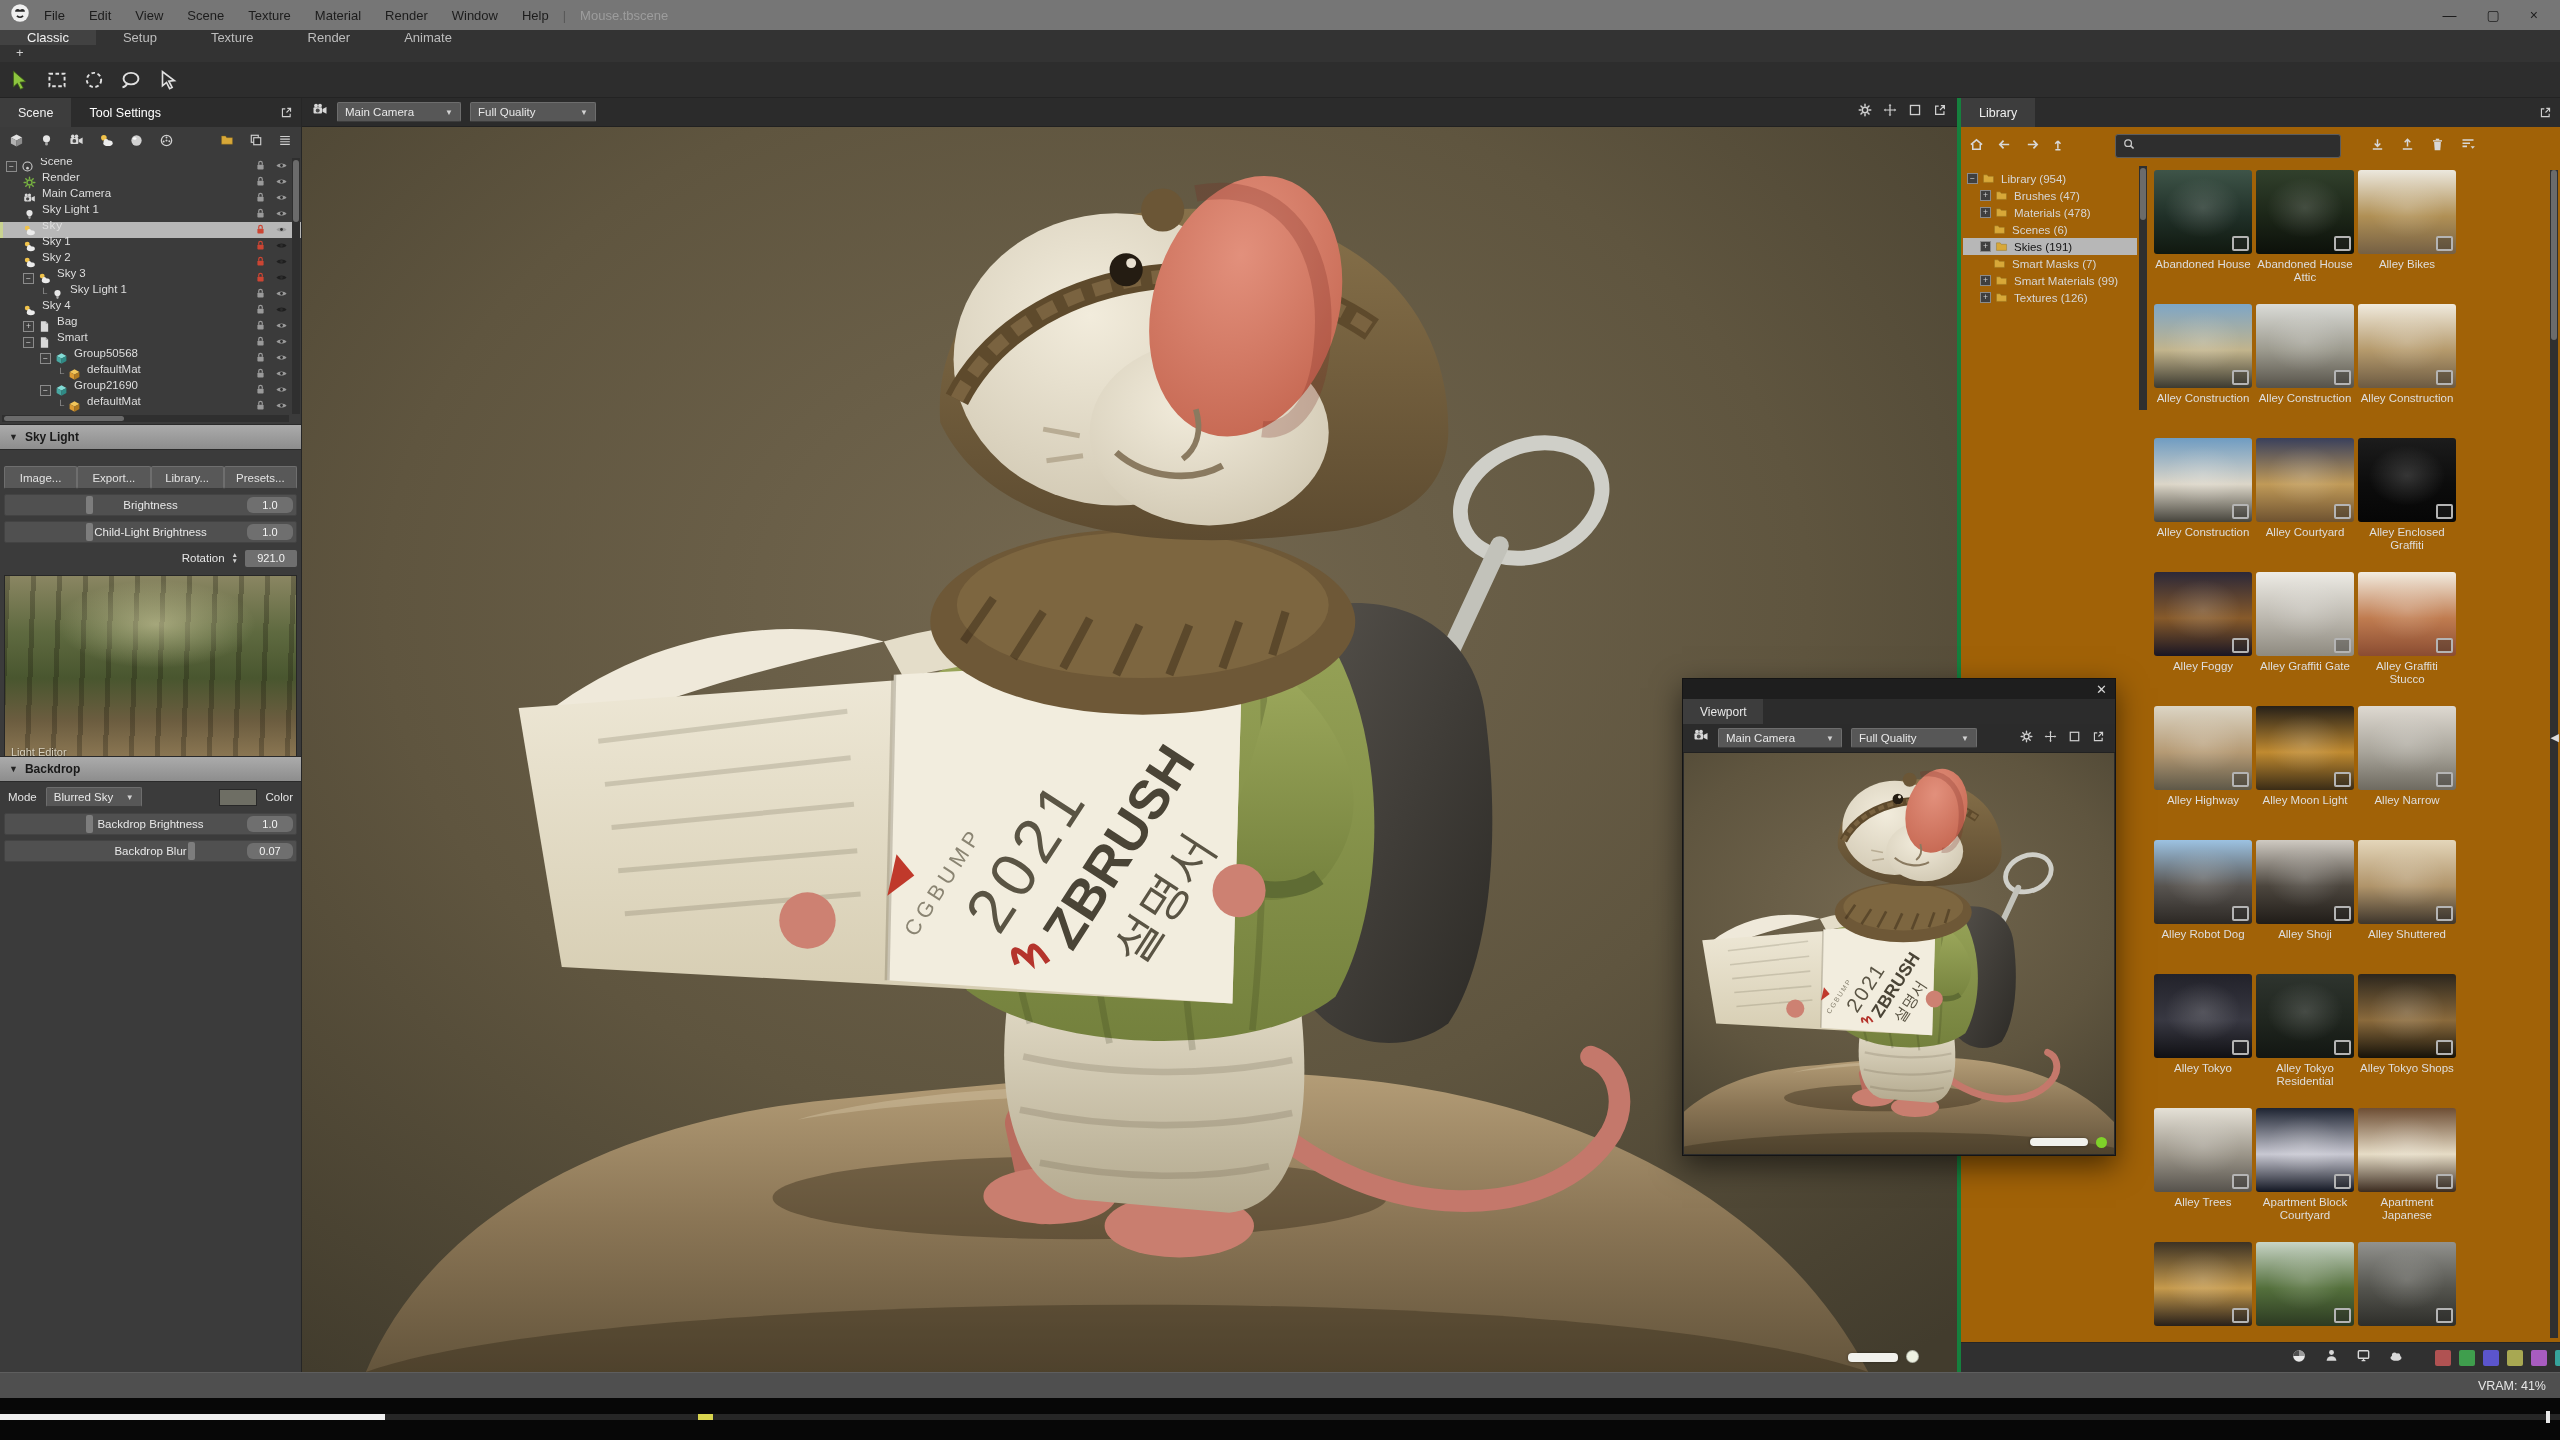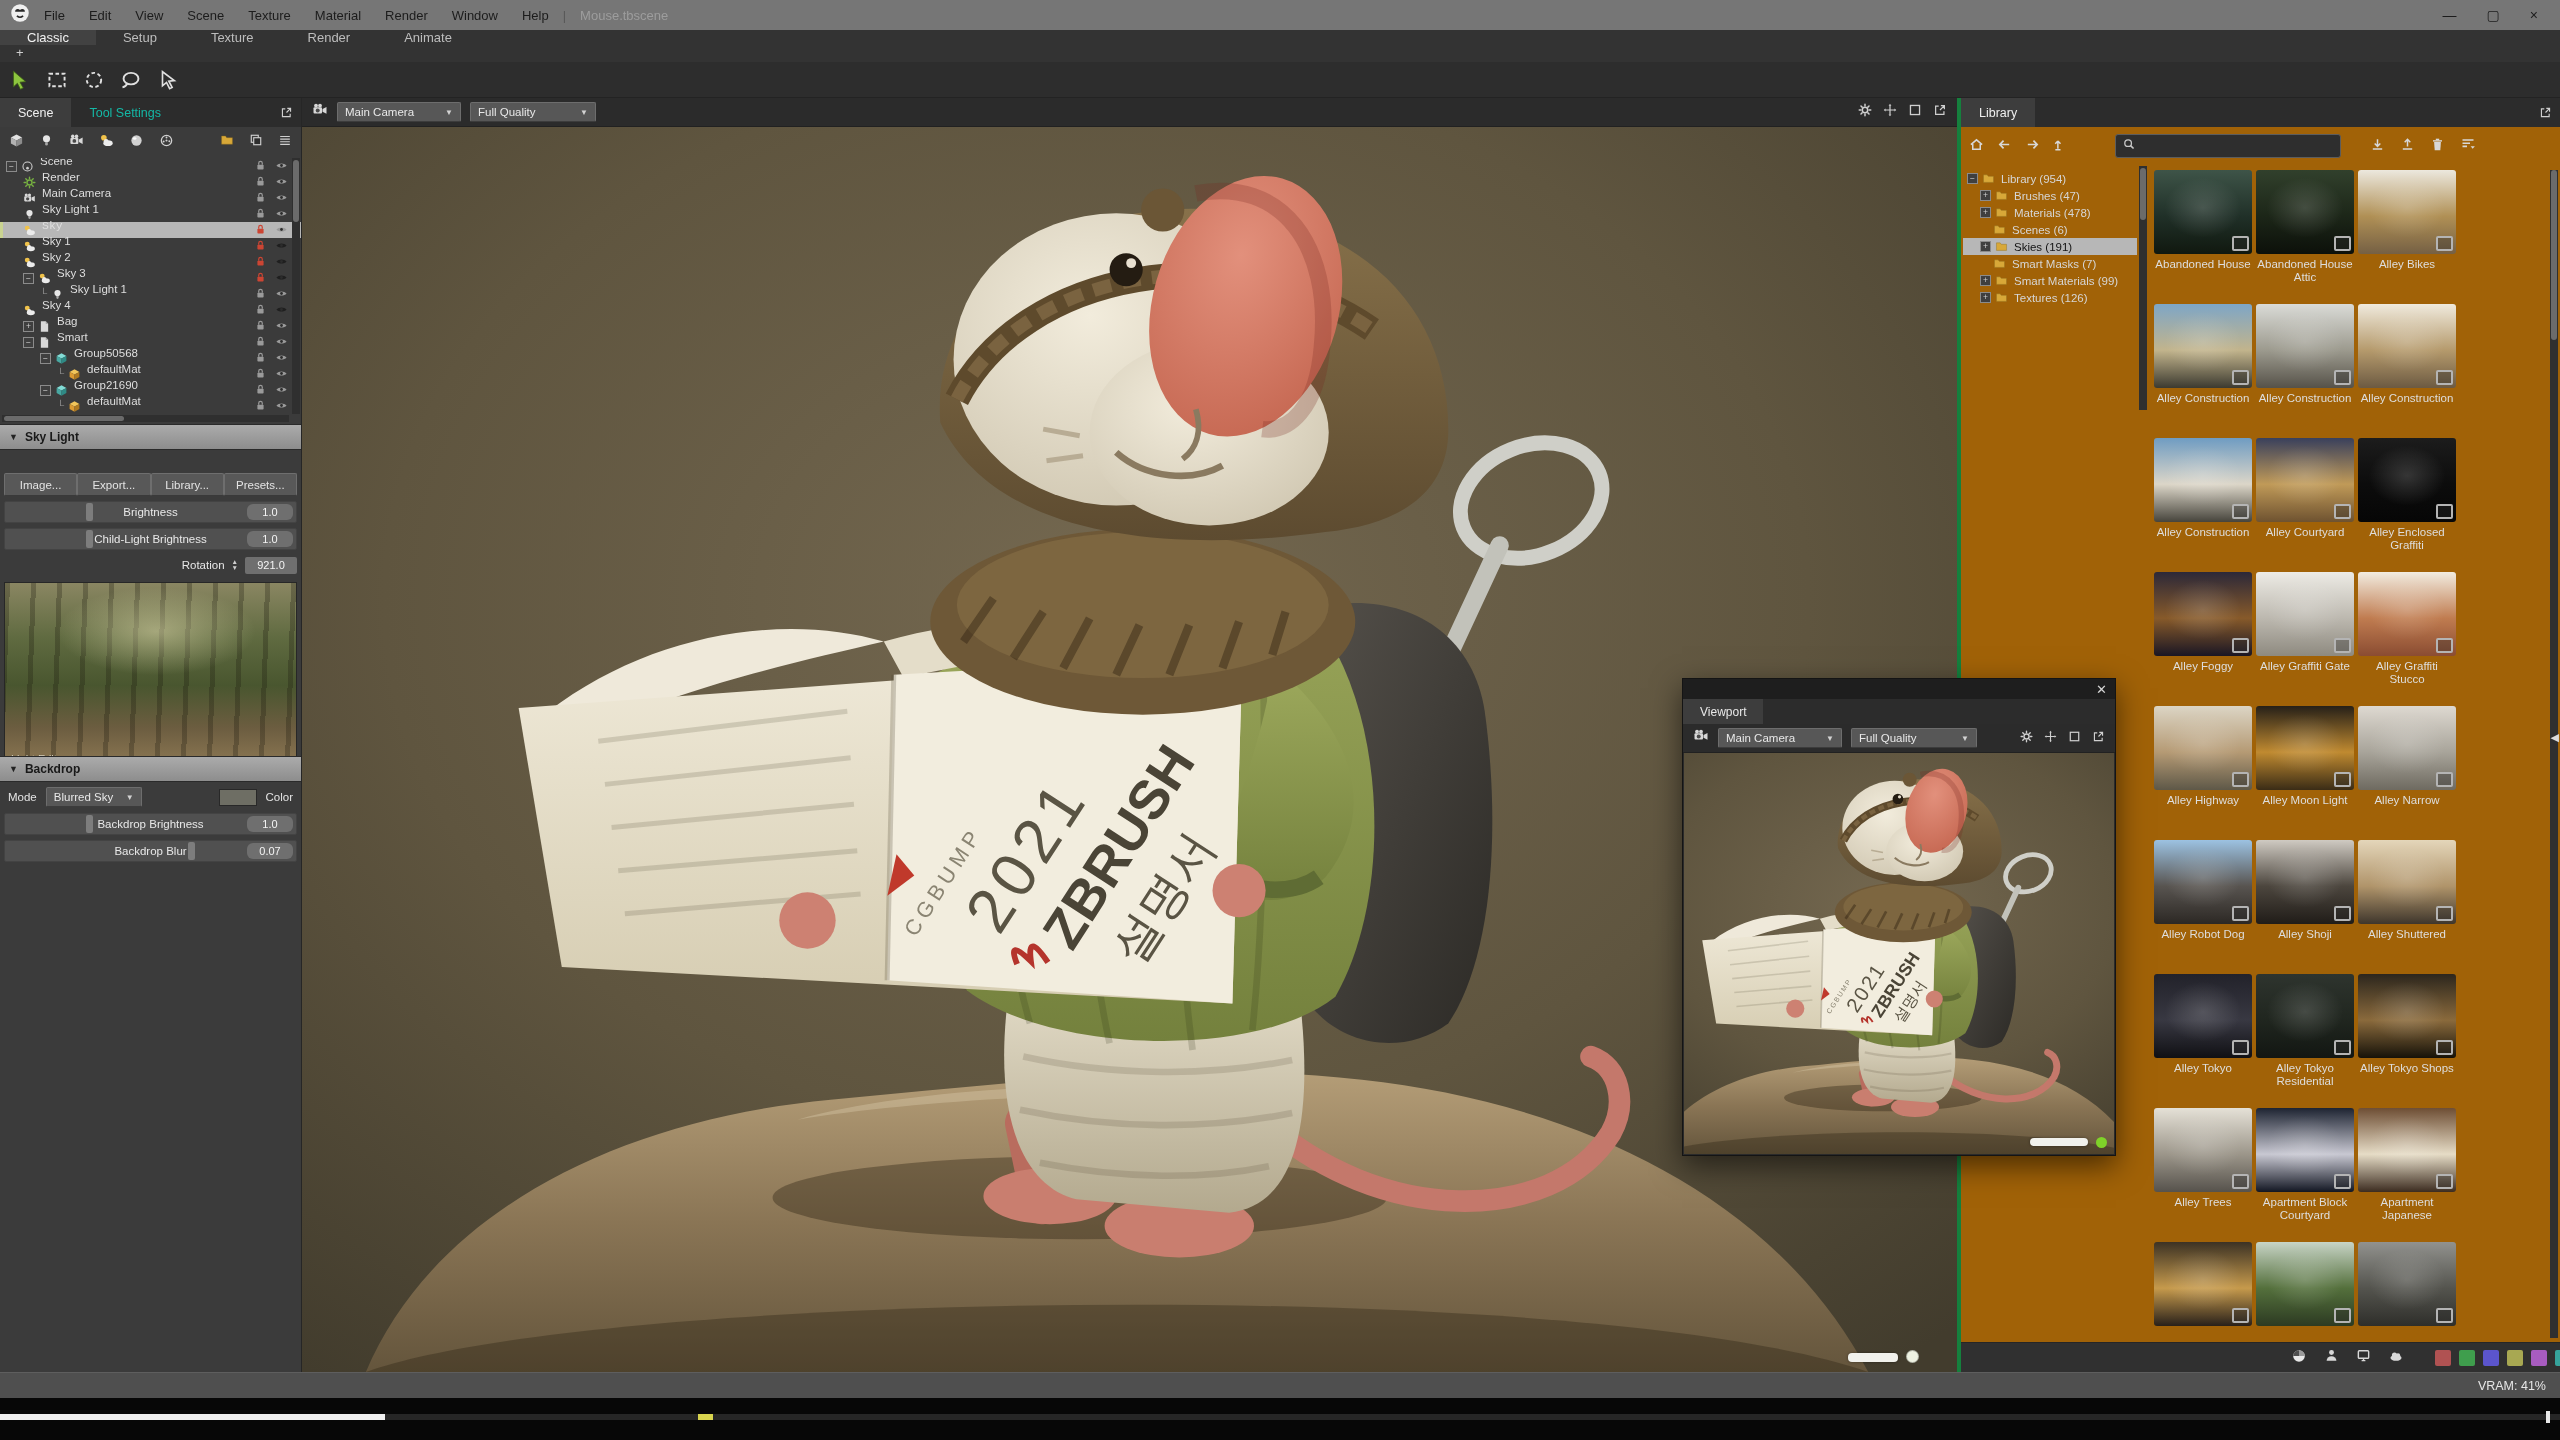--- a/index.html
+++ b/index.html
@@ -21,21 +21,21 @@
   .rtab{padding:0 27px;display:flex;align-items:center;font-size:13px;color:#bdbdbd;}
   .rtab.active{background:#424242;color:#f2f2f2;}
   #rtab-add{padding:0 16px;display:flex;align-items:center;color:#cfcfcf;font-size:13px;}
 
   
   #toolrow{left:0;top:62px;width:2560px;height:36px;background:#2d2d2d;border-bottom:1px solid #232323;display:flex;align-items:center;gap:13px;padding-left:8px;box-sizing:border-box;}
   .tool{width:24px;height:24px;display:flex;align-items:center;justify-content:center;}
 
   
   .ptabbar{height:29px;background:#2c2c2c;display:flex;align-items:stretch;}
-  .ptab{padding:0 18px;font-size:12.5px;display:flex;align-items:center;color:#14b8a6;}
+  .ptab{padding:0 18px;font-size:12.5px;display:flex;align-items:center;color:#ffffff;}
   .ptab.active{background:#3d3d3d;color:#efefef;}
   .ptab-popout{margin-left:auto;display:flex;align-items:center;padding:0 8px;}
   .shead{height:24px;background:linear-gradient(#ababab,#8d8d8d);color:#191919;font-weight:bold;font-size:12px;display:flex;align-items:center;padding:0 9px;gap:7px;border-top:1px solid #2a2a2a;border-bottom:1px solid #2a2a2a;}
   .shead .tri{font-size:9px;color:#222;}
   .dd{background:#575757;border:1px solid #6d6d6d;border-bottom-color:#3c3c3c;border-radius:2px;height:20px;display:flex;align-items:center;justify-content:space-between;padding:0 7px;font-size:11.5px;color:#e8e8e8;box-sizing:border-box;}
   .caret{font-size:8px;color:#d2d2d2;margin-left:10px;}
   .pbtn{flex:1;height:21px;background:#585858;border:1px solid #6e6e6e;border-bottom-color:#3a3a3a;border-radius:2px;color:#e3e3e3;font-size:11.5px;display:flex;align-items:center;justify-content:center;}
   .slider-row{height:20px;margin:5px 4px 0 4px;background:#505050;border:1px solid #434343;border-radius:2px;position:relative;display:flex;align-items:center;justify-content:center;font-size:11.5px;color:#e8e8e8;}
   .slider-handle{position:absolute;top:1px;bottom:1px;width:7px;background:#7d7d7d;border-radius:2px;}
   .value-chip{position:absolute;right:3px;top:2px;bottom:2px;width:46px;background:#6f6f6f;border-radius:6px;display:flex;align-items:center;justify-content:center;font-size:11px;color:#f4f4f4;}
@@ -52,21 +52,21 @@
   .elbow{color:#9a9a9a;font-size:10px;line-height:10px;}
   .ticon{width:15px;height:14px;flex:none;display:flex;align-items:center;}
   .tlock{position:absolute;right:34px;top:1px;}
   .tvis{position:absolute;right:13px;top:1px;}
   .vscroll{position:absolute;right:1px;width:8px;background:#2f2f2f;}
   .vthumb{position:absolute;left:1px;right:1px;background:#6b6b6b;border-radius:3px;}
   #tree-hscroll{position:absolute;left:2px;right:12px;top:317px;height:7px;background:#2f2f2f;}
   #tree-hthumb{position:absolute;left:2px;top:1px;height:5px;width:120px;background:#6b6b6b;border-radius:3px;}
 
   #skylight-sec{position:absolute;left:0;top:326px;width:100%;}
-  #sl-buttons{display:flex;gap:0;padding:23px 4px 0 4px;}
+  #sl-buttons{display:flex;gap:0;padding:16px 4px 0 4px;}
   #rot-row{height:20px;margin:5px 4px 0 4px;display:flex;align-items:center;justify-content:flex-end;gap:7px;font-size:11.5px;color:#e6e6e6;}
   #rot-spin{display:flex;flex-direction:column;font-size:6.5px;line-height:6px;color:#cfcfcf;}
   #rot-chip{width:52px;height:17px;background:#6f6f6f;border-radius:2px;display:flex;align-items:center;justify-content:center;font-size:11px;color:#f4f4f4;}
   #sl-preview{margin:7px 4px 0 4px;height:186px;position:relative;border:1px solid #272727;
      background:
        radial-gradient(ellipse 55% 38% at 52% 26%, rgba(244,236,190,.45), rgba(244,236,190,0) 62%),
        repeating-linear-gradient(92deg, rgba(25,22,12,.28) 0 5px, rgba(25,22,12,0) 5px 26px),
        linear-gradient(180deg,#8a8662 0%,#5f6a40 30%,#49562f 55%,#6c5d40 78%,#8f7a55 100%);}
   #sl-caption{position:absolute;left:6px;bottom:4px;font-size:11px;color:#d9d3c0;text-shadow:0 1px 2px rgba(0,0,0,.6);}
 

